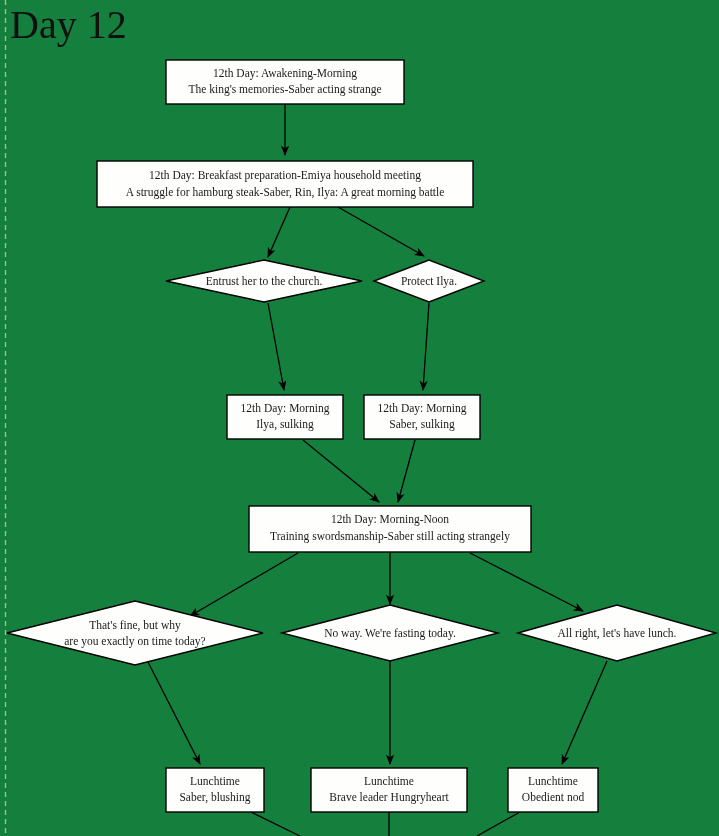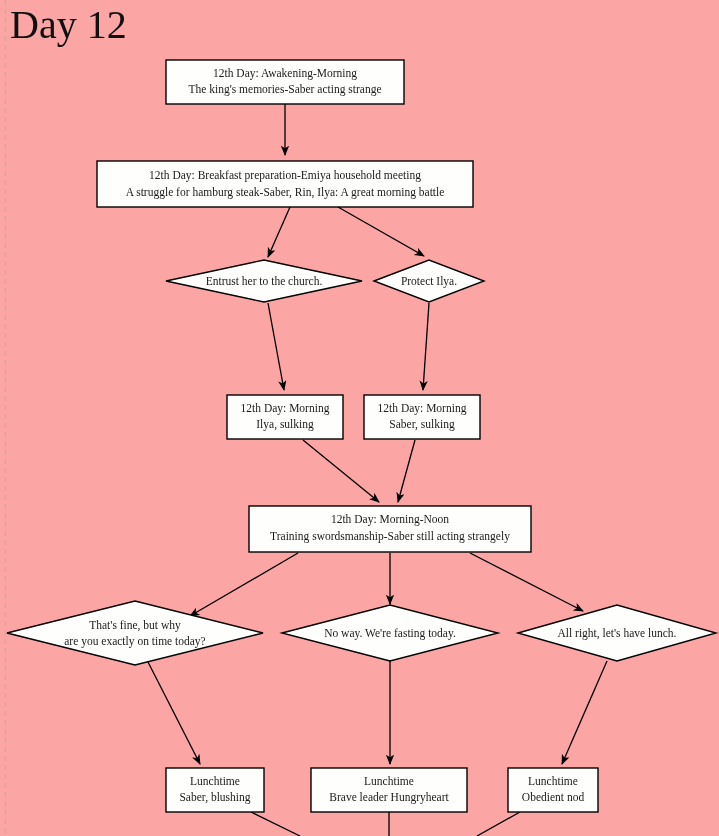--- a/index.html
+++ b/index.html
@@ -58,21 +58,21 @@
   .margin-rule {
     stroke: #b9b98c;
     stroke-width: 1.3;
     stroke-dasharray: 5 4;
     fill: none;
   }
 </style>
 </head>
 <body>
 
-<div id="page" style="background: #fca5a5;">
+<div id="page" style="background: #15803d;">
   <svg id="diagram" viewBox="0 0 719 836">
     <defs>
       <marker id="arrowhead" markerWidth="9" markerHeight="9" refX="7.2" refY="3.2" orient="auto" markerUnits="strokeWidth">
         <path d="M0,0 L8,3.2 L0,6.4 L2.1,3.2 Z" fill="#000000"></path>
       </marker>
     </defs>
 
     <line class="margin-rule" x1="5.5" y1="0" x2="5.5" y2="836" stroke="#b9b98c"></line>
 
     <text class="page-title" x="10" y="38">Day 12</text>

